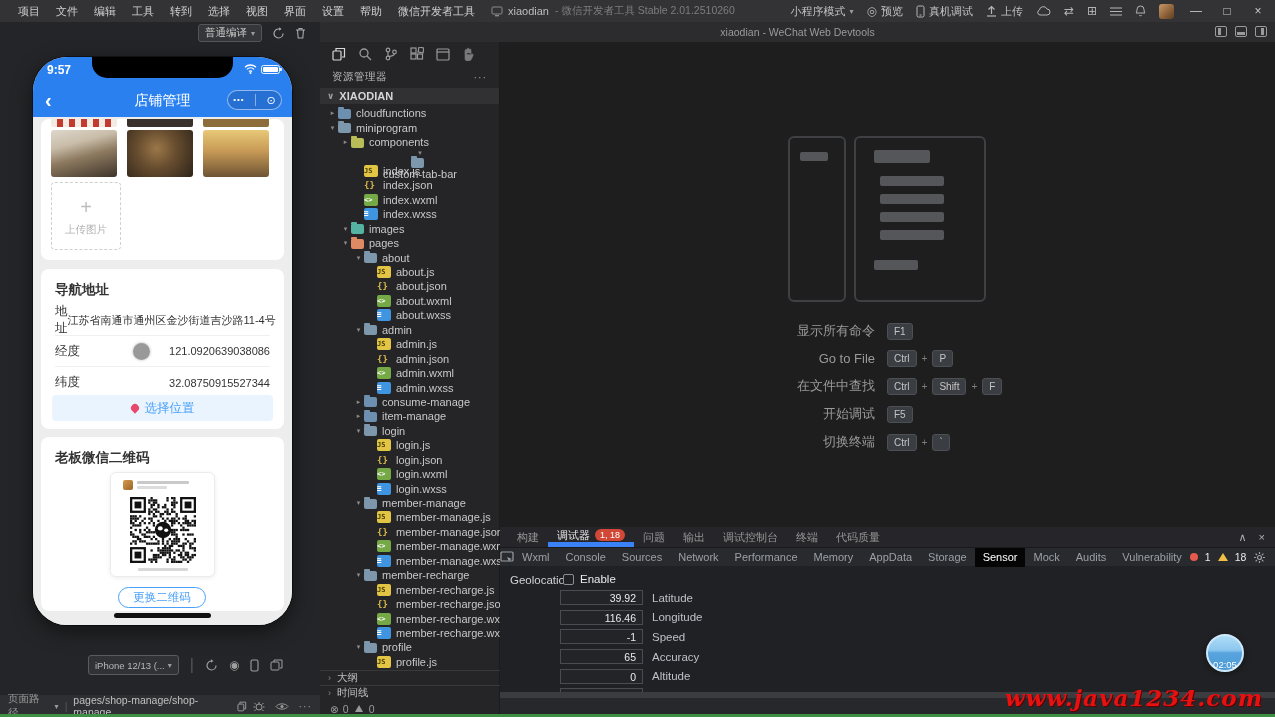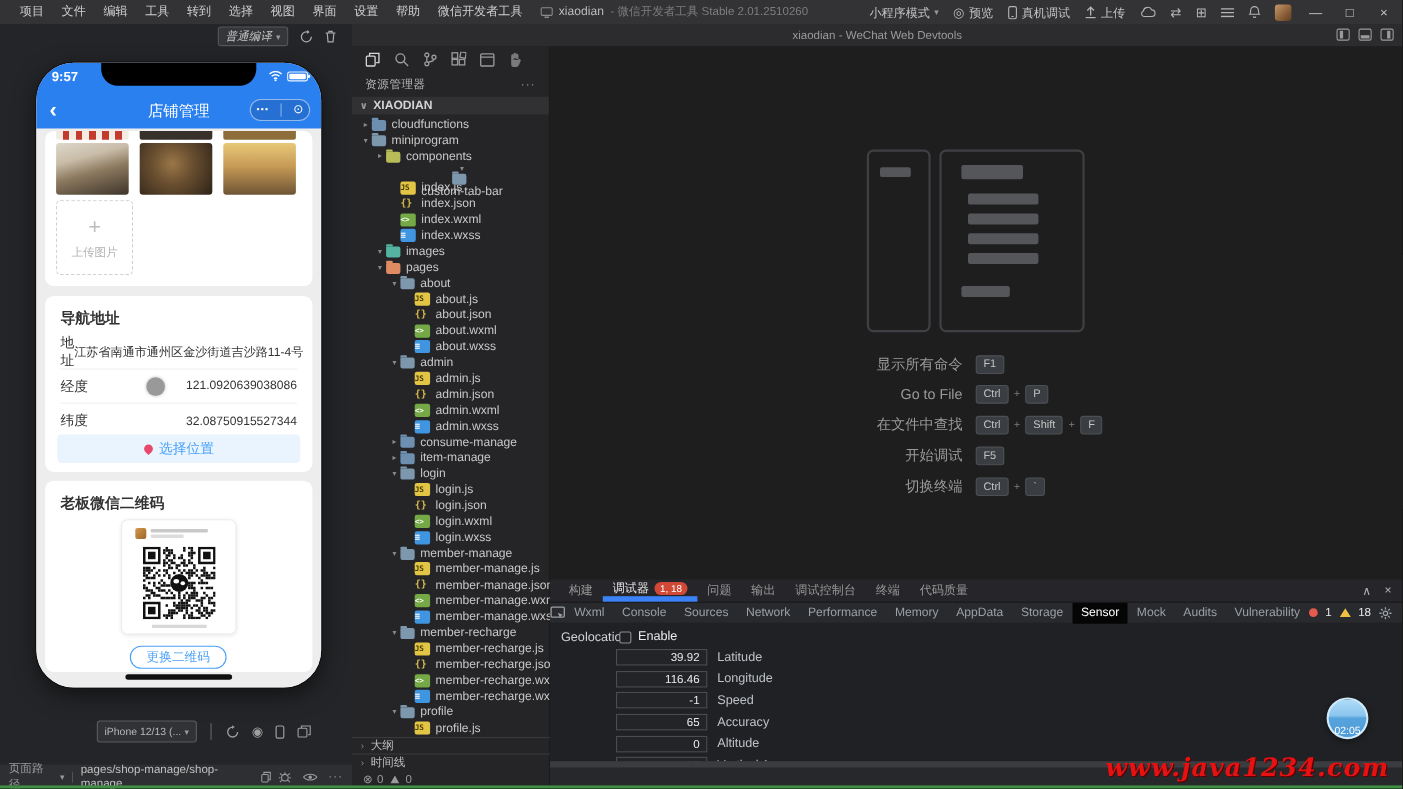--- a/index.html
+++ b/index.html
@@ -18,21 +18,21 @@
   .tb-right .lbl { font-size:11px; color:#c3c3c3; }
   .tb-item { display:flex; align-items:center; gap:4px; }
   .caret { font-size:8px; color:#9a9a9a; }
   .glyph { color:#b5b5b5; font-size:12px; line-height:1; }
   .avatar { width:15px; height:15px; border-radius:3px; background:linear-gradient(135deg,#c89a6a,#8a5f38 60%,#5d3f22); }
   .winbtn { color:#c5c5c5; font-size:12px; width:18px; text-align:center; }
   svg.ic { display:block; }
 
   
   .sim-panel { position:absolute; left:0; top:22px; width:320px; height:673px; background:#242528; }
-  .sim-toolbar { position:absolute; left:0; top:0; width:320px; height:22px; display:flex; align-items:center; justify-content:flex-end; gap:10px; padding-right:14px;font-style:italic; }
+  .sim-toolbar { position:absolute; left:0; top:0; width:320px; height:22px; display:flex; align-items:center; justify-content:flex-end; gap:10px; padding-right:14px; }
   .compile-dd { display:flex; align-items:center; gap:4px; font-size:10.5px; color:#c5c5c5; border:1px solid #55565a; border-radius:3px; padding:1px 6px; background:#35363a; }
 
   
   .phone { position:absolute; left:33px; top:35px; width:259px; height:568px; background:#ededed; border-radius:34px; overflow:hidden; box-shadow:0 0 0 1px rgba(0,0,0,.45), 0 6px 20px rgba(0,0,0,.5); }
   .ph-header { position:absolute; left:0; top:0; width:259px; height:60px; background:#2b80f0; }
   .notch { position:absolute; left:59px; top:0; width:141px; height:21px; background:#000; border-radius:0 0 15px 15px; }
   .ph-time { position:absolute; left:14px; top:6px; color:#fff; font-size:12px; font-weight:bold; }
   .ph-sticons { position:absolute; right:12px; top:7px; display:flex; align-items:center; gap:4px; }
   .battery { width:19px; height:9px; border:1px solid rgba(255,255,255,.9); border-radius:2.5px; position:relative; }
   .battery::before { content:""; position:absolute; left:1px; top:1px; right:1px; bottom:1px; background:#fff; border-radius:1px; }

